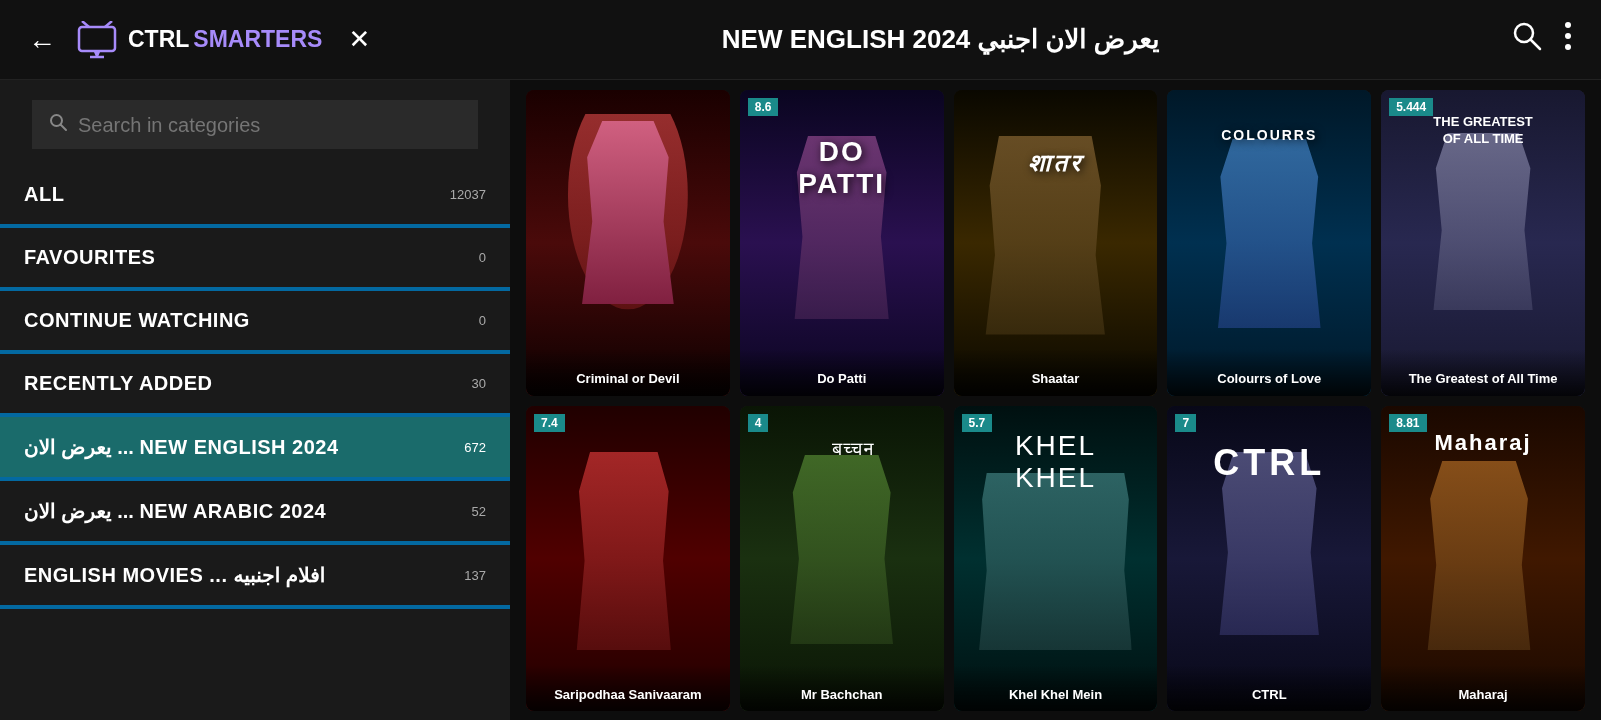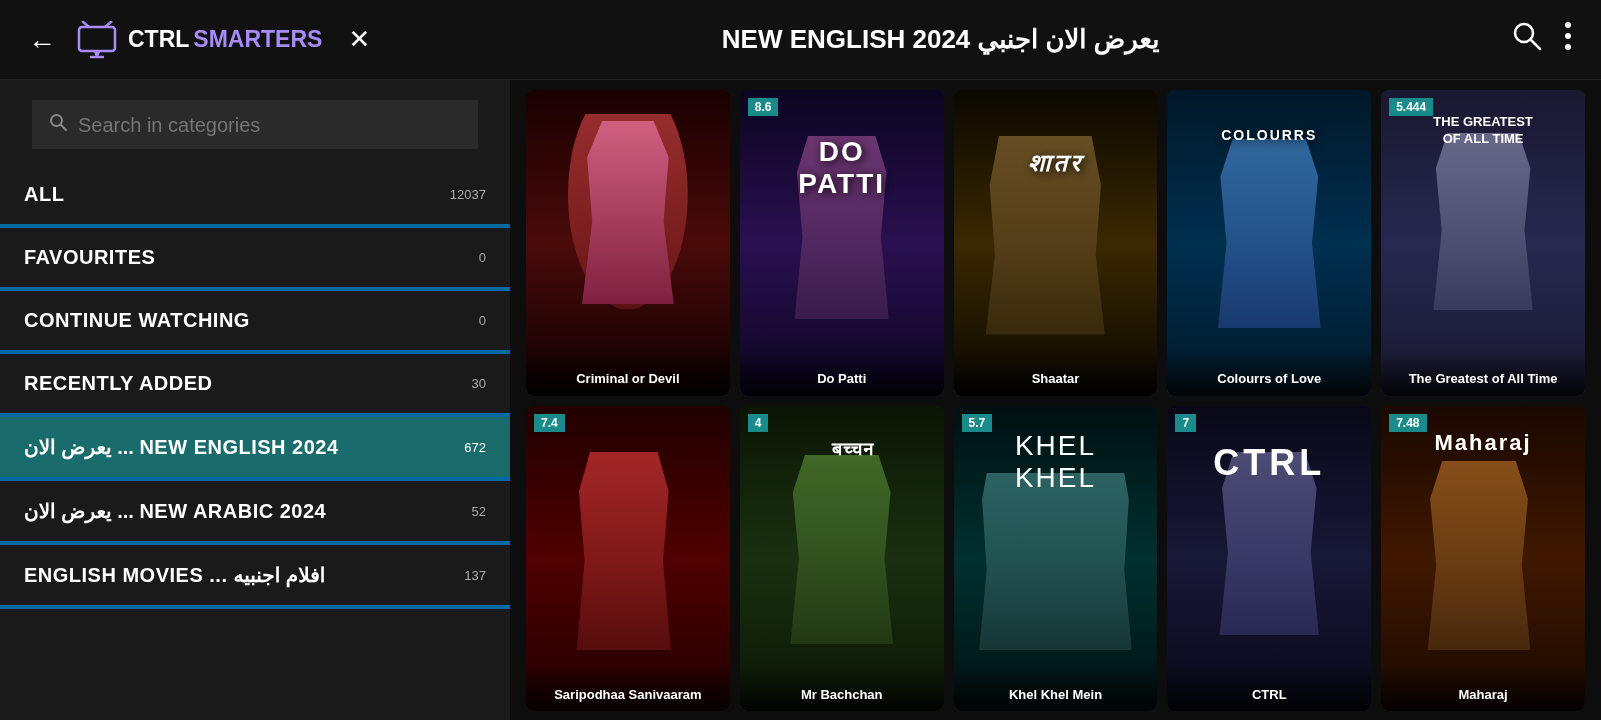--- a/index.html
+++ b/index.html
@@ -428,21 +428,21 @@
         <span class="rating-badge">7.4</span>
         <div class="poster-title-overlay">
           <span class="poster-title-text">Saripodhaa Sanivaaram</span>
         </div>
       </div>
 
       <div class="movie-card">
         <div class="poster-img p-mrbach">
           <div style="position:absolute;top:0;left:0;right:0;bottom:0;background:linear-gradient(180deg,#0a1505 0%,#1a3010 50%,#0a1505 100%);">
             <div style="position:absolute;bottom:22%;left:50%;transform:translateX(-50%);width:60%;height:62%;background:linear-gradient(180deg,#508030 0%,#284018 100%);clip-path:polygon(20%0%,80%0%,90%20%,85%55%,92%100%,8%100%,15%55%,10%20%);opacity:0.75;"></div>
-            <div style="position:absolute;top:10%;left:50%;transform:translateX(-50%);font-size:18px;font-weight:700;color:#fff;text-align:center;width:100%;letter-spacing:1px;padding-left:23px;">बच्चन</div>
+            <div style="position:absolute;top:10%;left:50%;transform:translateX(-50%);font-size:18px;font-weight:400;color:#fff;text-align:center;width:100%;letter-spacing:1px;padding-left:23px;">बच्चन</div>
           </div>
         </div>
         <span class="rating-badge">4</span>
         <div class="poster-title-overlay">
           <span class="poster-title-text">Mr Bachchan</span>
         </div>
       </div>
 
       <div class="movie-card">
         <div class="poster-img p-khel">
@@ -470,21 +470,21 @@
         </div>
       </div>
 
       <div class="movie-card">
         <div class="poster-img p-maharaj">
           <div style="position:absolute;top:0;left:0;right:0;bottom:0;background:linear-gradient(180deg,#1a0800 0%,#401800 50%,#1a0800 100%);">
             <div style="position:absolute;bottom:20%;left:48%;transform:translateX(-50%);width:60%;height:62%;background:linear-gradient(180deg,#a06020 0%,#503010 100%);clip-path:polygon(20%0%,80%0%,90%20%,85%55%,92%100%,8%100%,15%55%,10%20%);opacity:0.78;"></div>
             <div style="position:absolute;top:8%;left:50%;transform:translateX(-50%);font-size:22px;font-weight:900;color:#fff;text-align:center;width:100%;letter-spacing:2px;">Maharaj</div>
           </div>
         </div>
-        <span class="rating-badge">7.48</span>
+        <span class="rating-badge">8.81</span>
         <div class="poster-title-overlay">
           <span class="poster-title-text">Maharaj</span>
         </div>
       </div>
 
     </div>
   </div>
 </div>
 
 </body></html>

